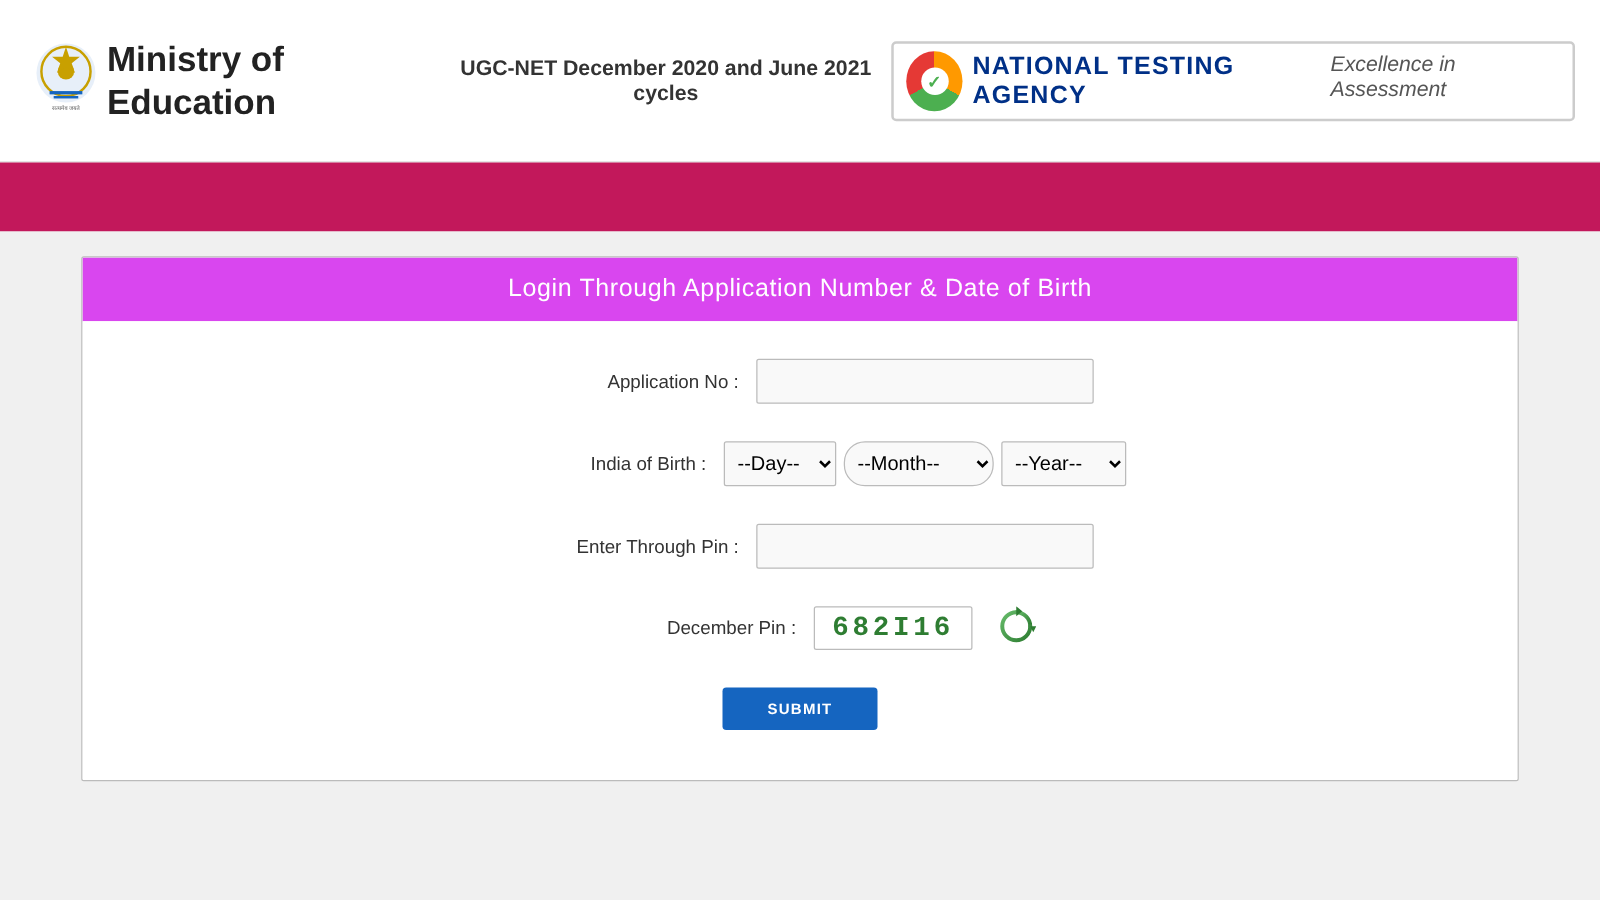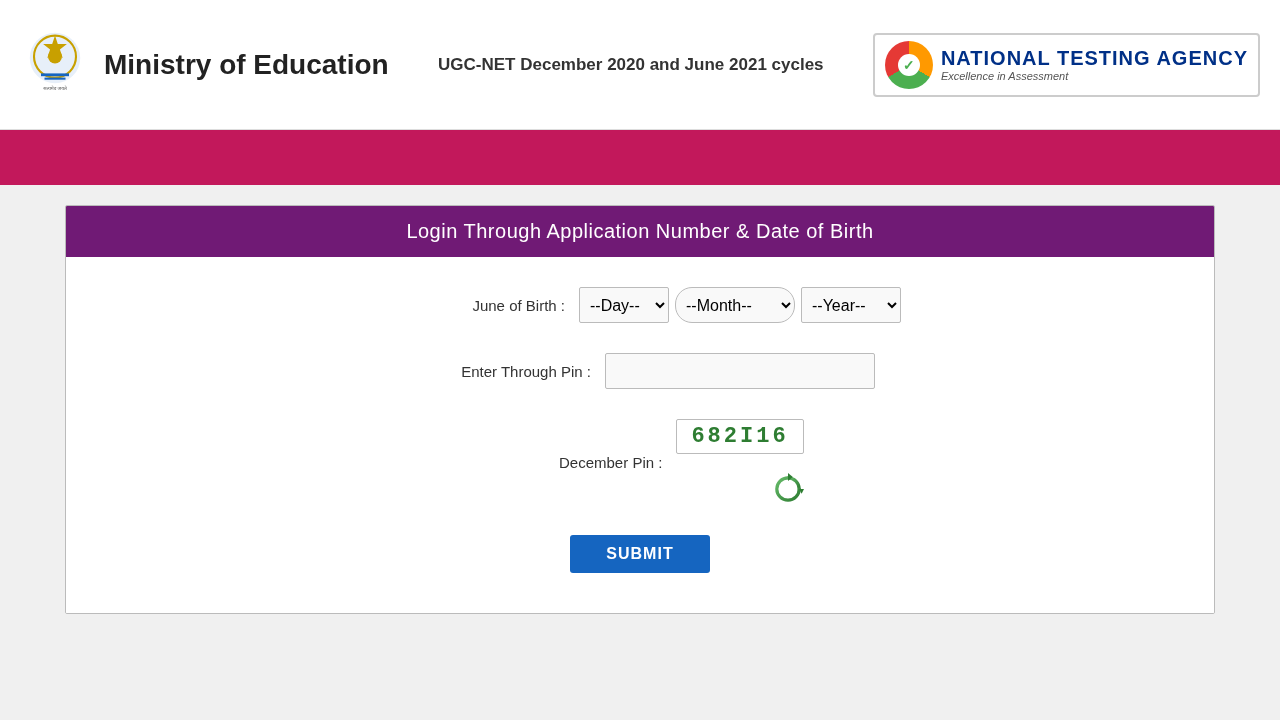--- a/index.html
+++ b/index.html
@@ -11,21 +11,20 @@
       display: flex;
       align-items: center;
       justify-content: space-between;
       padding: 10px 20px;
       border-bottom: 1px solid #ddd;
       height: 130px;
     }
     .header-left {
       display: flex;
       align-items: center;
-      gap: 14px;
     }
     .emblem {
       width: 70px;
       height: 70px;
     }
     .ministry-text {
       display: flex;
       flex-direction: column;
     }
     .ministry-title {
@@ -76,30 +75,30 @@
       align-items: center;
       justify-content: center;
     }
     .nta-check {
       color: #4caf50;
       font-size: 14px;
       font-weight: bold;
     }
     .nta-text-block {
       display: flex;
-      flex-direction: column;
+      flex-direction: row;
     }
     .nta-main {
       font-size: 20px;
       font-weight: bold;
       color: #003087;
       letter-spacing: 1px;
     }
     .nta-sub {
-      font-size: 11px;
+      font-size: 17px;
       color: #555;
       font-style: italic;
     }
 
     
     .banner {
       background: #c2185b;
       height: 55px;
       width: 100%;
     }
@@ -113,21 +112,21 @@
 
     
     .form-card {
       background: #fff;
       border: 1px solid #bbb;
       border-radius: 2px;
       width: 1150px;
       overflow: hidden;
     }
     .form-card-header {
-      background: #701a75;
+      background: #d946ef;
       padding: 14px 20px;
       text-align: center;
     }
     .form-card-title {
       color: #fff;
       font-size: 20px;
       font-weight: normal;
       letter-spacing: 0.5px;
     }
     .form-card-body {
@@ -175,23 +174,22 @@
       padding: 0 6px;
       cursor: pointer;
     }
     .select-day { width: 90px; }
     .select-month { width: 120px; border-radius: 17px; }
     .select-year { width: 100px; }
 
     
     .security-pin-display {
       display: flex;
-      align-items: flex-end;
+      align-items: flex-start;
       gap: 19px;
-      flex-direction: column;
     }
     .pin-box {
       background: #fff;
       border: 1px solid #bbb;
       padding: 4px 14px;
       font-size: 22px;
       font-weight: bold;
       color: #2e7d32;
       letter-spacing: 3px;
       min-width: 110px;
@@ -219,21 +217,21 @@
     .submit-row {
       display: flex;
       justify-content: center;
       margin-top: 10px;
     }
     .submit-btn {
       background: #1565c0;
       color: #fff;
       border: none;
       padding: 10px 36px;
-      font-size: 16px;
+      font-size: 12px;
       font-weight: bold;
       border-radius: 3px;
       cursor: pointer;
       letter-spacing: 1px;
     }
 
     
   </style>
 </head>
 <body>
@@ -274,23 +272,27 @@
 
 <div class="banner"></div>
 
 <div class="main-content">
   <div class="form-card">
     <div class="form-card-header">
       <span class="form-card-title">Login Through Application Number &amp; Date of Birth</span>
     </div>
     <div class="form-card-body">
 
-
       <div class="form-row">
-        <label class="form-label">June of Birth :</label>
+        <label class="form-label">Application No :</label>
+        <input type="text" class="form-control" style="">
+      </div>
+
+      <div class="form-row">
+        <label class="form-label">India of Birth :</label>
         <div class="date-selects">
           <select class="date-select select-day">
           <option value="--Day--">--Day--</option><option value="1">1</option><option value="2">2</option><option value="3">3</option><option value="4">4</option><option value="5">5</option><option value="6">6</option><option value="7">7</option><option value="8">8</option><option value="9">9</option><option value="10">10</option><option value="11">11</option><option value="12">12</option><option value="13">13</option><option value="14">14</option><option value="15">15</option><option value="16">16</option><option value="17">17</option><option value="18">18</option><option value="19">19</option><option value="20">20</option><option value="21">21</option><option value="22">22</option><option value="23">23</option><option value="24">24</option><option value="25">25</option><option value="26">26</option><option value="27">27</option><option value="28">28</option><option value="29">29</option><option value="30">30</option><option value="31">31</option></select>
           <select class="date-select select-month">
           <option value="--Month--">--Month--</option><option value="January">January</option><option value="February">February</option><option value="March">March</option><option value="April">April</option><option value="May">May</option><option value="June">June</option><option value="July">July</option><option value="August">August</option><option value="September">September</option><option value="October">October</option><option value="November">November</option><option value="December">December</option></select>
           <select class="date-select select-year">
           <option value="--Year--">--Year--</option><option value="1980">1980</option><option value="1981">1981</option><option value="1982">1982</option><option value="1983">1983</option><option value="1984">1984</option><option value="1985">1985</option><option value="1986">1986</option><option value="1987">1987</option><option value="1988">1988</option><option value="1989">1989</option><option value="1990">1990</option><option value="1991">1991</option><option value="1992">1992</option><option value="1993">1993</option><option value="1994">1994</option><option value="1995">1995</option><option value="1996">1996</option><option value="1997">1997</option><option value="1998">1998</option><option value="1999">1999</option><option value="2000">2000</option><option value="2001">2001</option><option value="2002">2002</option><option value="2003">2003</option><option value="2004">2004</option><option value="2005">2005</option></select>
         </div>
       </div>
 

